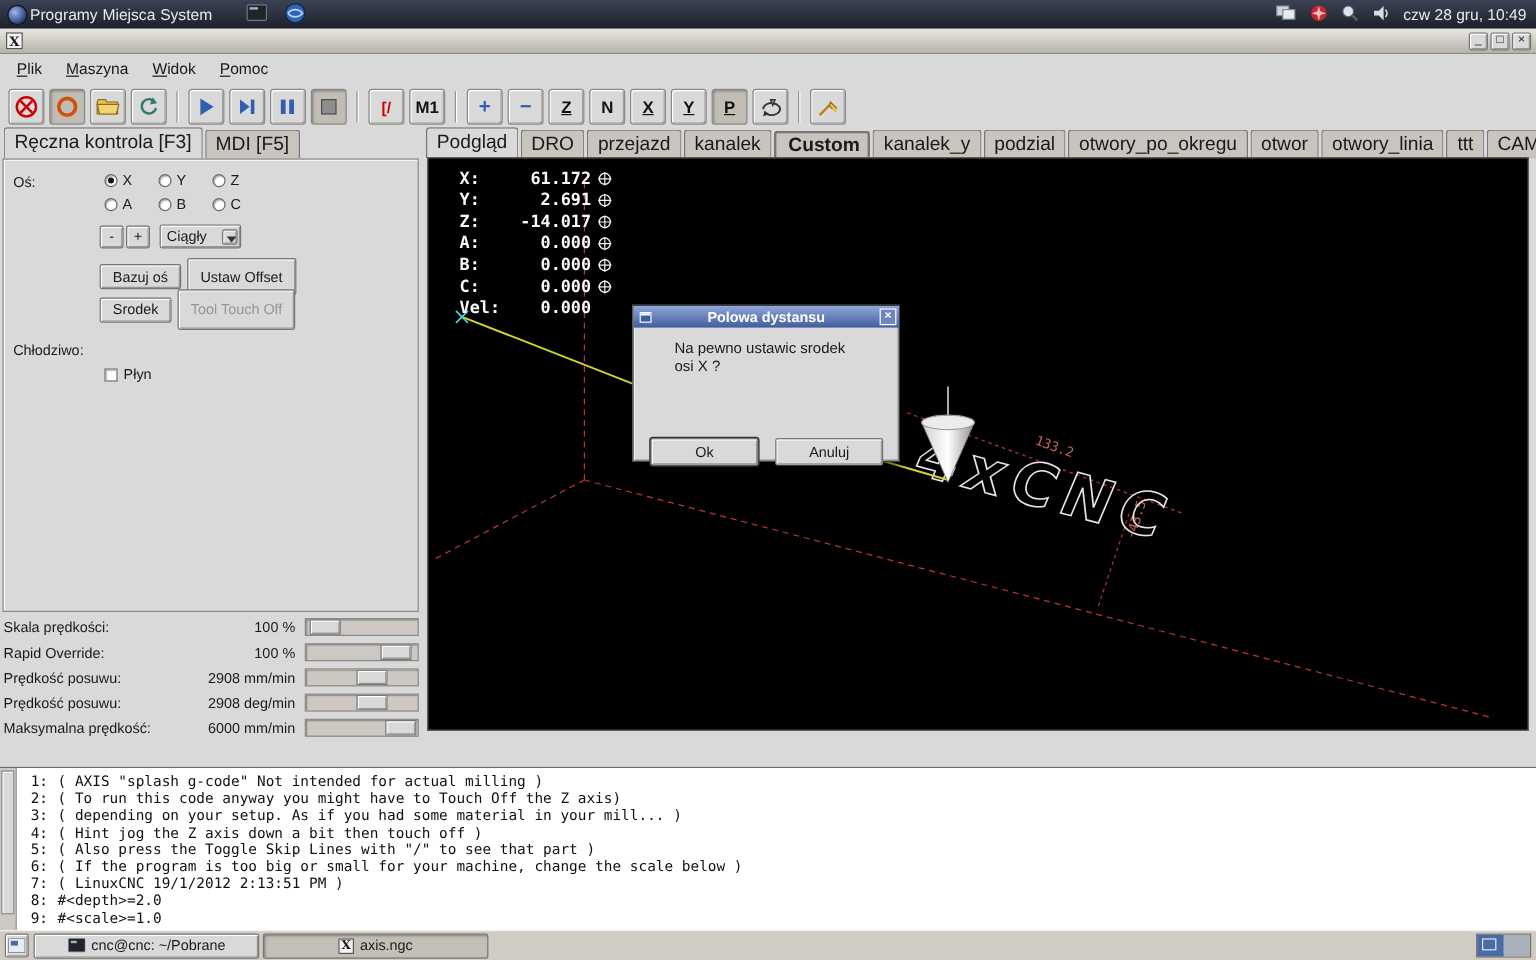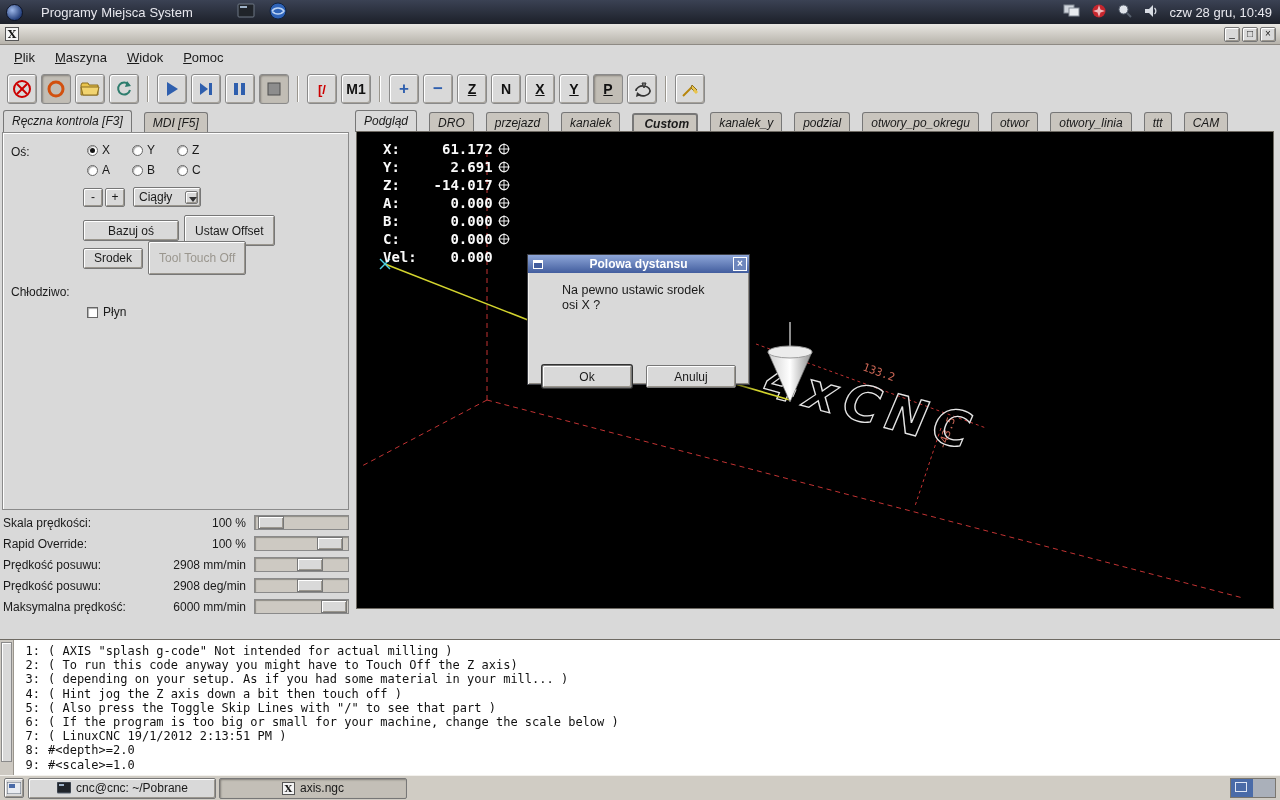--- a/index.html
+++ b/index.html
@@ -4,21 +4,21 @@
 <style>
   * { margin:0; padding:0; box-sizing:border-box; }
   html,body { width:1280px; height:800px; overflow:hidden; }
   body { font-family:"Liberation Sans", sans-serif; font-size:12px; background:#d9d9d9; color:#1a1a1a; }
   #root { position:absolute; left:0; top:0; width:1280px; height:800px; }
   .btn { display:inline-flex; align-items:center; justify-content:center; background:#d9d9d9; border:1px solid #777; box-shadow: inset 1px 1px 0 #fff, inset -1px -1px 0 #9a968e; border-radius:2px; font-size:12px; cursor:default; }
   .btn.disabled { color:#9a968e; }
 
   
   .top-panel { position:absolute; left:0; top:0; width:1280px; height:24px; background:linear-gradient(180deg,#3b4254,#1c2029); color:#e8e8ee; display:flex; align-items:center; }
-  .tp-left { display:flex; align-items:center; gap:16px; padding-left:6px; }
+  .tp-left { display:flex; align-items:center; gap:0; padding-left:6px; }
   .tp-logo { width:17px; height:17px; border-radius:50%; background:radial-gradient(circle at 35% 35%, #9db7e8, #27427e 70%); border:1px solid #0d1428; display:inline-block; }
   .tp-menu { font-size:13px; padding:2px 2px; }
   .tp-launchers { display:flex; gap:14px; margin-left:26px; align-items:center; }
   .tp-right { margin-left:auto; display:flex; align-items:center; gap:10px; padding-right:8px; }
   .tp-clock { font-size:13px; white-space:nowrap; }
 
   
   .window { position:absolute; left:0; top:24px; width:1280px; height:751px; background:#d9d9d9; }
   .titlebar { position:absolute; left:0; top:0; width:100%; height:21px; background:linear-gradient(180deg,#e9e7e2,#b7b3ab); border-bottom:1px solid #8e8a84; display:flex; align-items:center; }
   .tb-icon { width:14px; height:14px; background:#f4f4f4; border:1px solid #555; margin-left:5px; font-family:"DejaVu Serif",serif; font-weight:bold; font-size:11px; display:flex; align-items:center; justify-content:center; }
@@ -37,21 +37,21 @@
   .tb-btn.pressed { background:#c1bdb5; box-shadow: inset 1px 1px 2px #84807a; }
   .tb-sep { width:0; height:26px; border-left:1px solid #9a968e; border-right:1px solid #ffffff; margin:0 6px; }
   .tb-letter { font-weight:bold; font-size:14px; color:#111; }
   .tb-skip { font-weight:bold; font-size:13px; color:#c00; }
 
   
   .left-col { position:absolute; left:0; top:84px; width:352px; height:531px; }
   .right-col { position:absolute; left:352px; top:84px; width:928px; height:531px; }
 
   .nb-tabs { display:flex; align-items:flex-end; height:24px; padding-left:3px; }
-  .nb-tab { padding:3px 8px 2px 8px; border:1px solid #777; border-bottom:none; background:#c9c5be; margin-right:12px; border-radius:3px 3px 0 0; font-size:12px; white-space:nowrap;font-style:italic; }
+  .nb-tab { padding:3px 8px 2px 8px; border:1px solid #777; border-bottom:none; background:#c9c5be; margin-right:2px; border-radius:3px 3px 0 0; font-size:16px; white-space:nowrap; }
   .left-tabs .nb-tab:first-child { background:#d9d9d9; padding-bottom:4px; }
   .right-tabs .nb-tab:first-child { background:#d9d9d9; padding-bottom:4px; }
   .right-tabs .nb-tab:nth-child(5) { font-weight:bold; border-width:2px; padding:2px 7px 1px 10px; }
 
   .manual-frame { position:absolute; left:2px; top:24px; width:347px; height:378px; border:1px solid #8a8a8a; box-shadow: inset 1px 1px 0 #fff; background:#d9d9d9; }
   .row { position:absolute; display:flex; align-items:center; }
   .radio { width:11px; height:11px; border-radius:50%; background:#fff; border:1px solid #666; box-shadow: inset 1px 1px 1px #aaa; margin-right:4px; }
   .radio.checked::after { content:''; display:block; width:5px; height:5px; margin:2px; border-radius:50%; background:#151515; }
   .rlabel { margin-right:22px; }
   .smallbtn { width:20px; height:19px; }
@@ -311,21 +311,21 @@
         <div class="row" style="left:80px; top:54px;">
           <span class="btn smallbtn">-</span>
           <span class="btn smallbtn" style="margin-left:2px;">+</span>
           <span class="btn combo" style="margin-left:8px; justify-content:flex-start;">
             <span>Ciągły</span>
             <span class="btn arrow-box"></span>
           </span>
         </div>
 
         <div class="row" style="left:80px; top:82px;">
-          <span class="btn" style="height:21px; padding:0 24px;">Bazuj oś</span>
+          <span class="btn" style="height:21px; padding:0 10px;">Bazuj oś</span>
           <span class="btn" style="height:31px; padding:0 10px; margin-left:5px;">Ustaw Offset</span>
         </div>
 
         <div class="row" style="left:80px; top:108px;">
           <span class="btn" style="height:21px; padding:0 10px;">Srodek</span>
           <span class="btn disabled" style="height:21px; padding:16px 10px; margin-left:5px;">Tool Touch Off</span>
         </div>
 
         <div class="row" style="left:8px; top:152px;">
             <span>Chłodziwo:</span>

